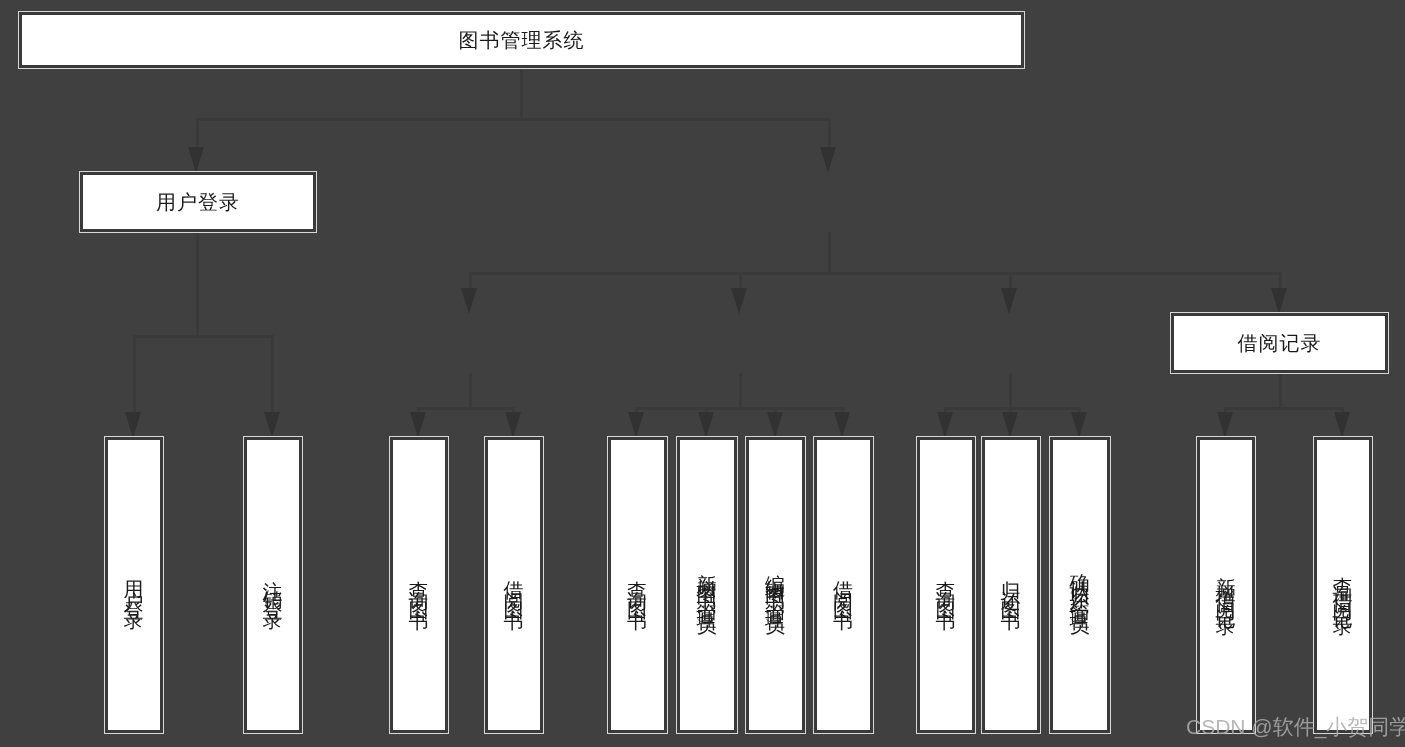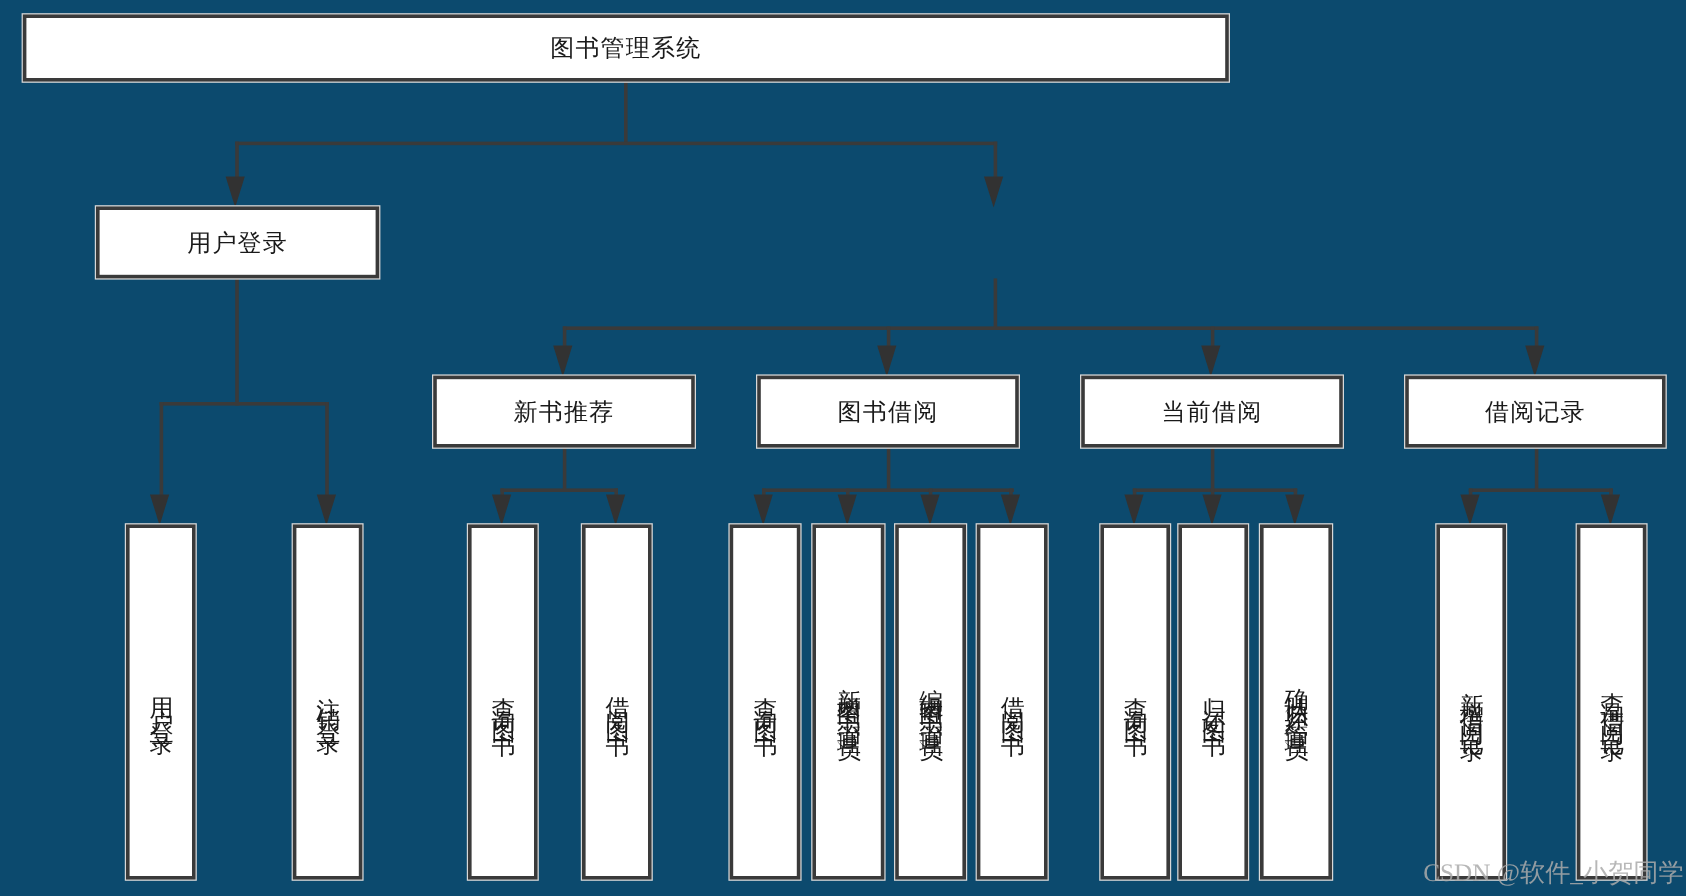--- a/index.html
+++ b/index.html
@@ -1,21 +1,21 @@
 <!DOCTYPE html>
 <html><head>
 <meta charset="utf-8">
 <style>
   html,body{margin:0;padding:0;background:#ffffff;}
   #stage{
     position:relative;
     width:1405px;height:747px;
-    background:#0c4a6e;
+    background:#404040;
     overflow:hidden;
-    font-family:Liberation Serif, serif;
+    font-family:Liberation Sans, sans-serif;
     text-align:center;
   }
   
   .node{
     position:absolute;
     box-sizing:border-box;
     background:#ffffff;
     border:3px solid #3a3a3a;
     box-shadow:0 0 0 1px #d8d8d8;
     display:flex;
@@ -121,29 +121,20 @@
   <div class="arrow" style="left:1334px;top:412px"></div>
 
   <div class="node" style="left:19px;top:12px;width:1005px;height:56px">
     <span class="lbl">图书管理系统</span>
   </div>
 
   <div class="node" style="left:80px;top:172px;width:236px;height:60px">
     <span class="lbl">用户登录</span>
   </div>
 
-  <div class="node" style="left:361px;top:313px;width:218px;height:60px">
-    <span class="lbl">新书推荐</span>
-  </div>
-  <div class="node" style="left:631px;top:313px;width:218px;height:60px">
-    <span class="lbl">图书借阅</span>
-  </div>
-  <div class="node" style="left:901px;top:313px;width:218px;height:60px">
-    <span class="lbl">当前借阅</span>
-  </div>
   <div class="node" style="left:1171px;top:313px;width:217px;height:60px">
     <span class="lbl">借阅记录</span>
   </div>
 
   <div class="node" style="left:105px;top:437px;width:58px;height:296px">
     <span class="vtext">用户登录</span>
   </div>
   <div class="node" style="left:244px;top:437px;width:58px;height:296px">
     <span class="vtext">注销登录</span>
   </div>

